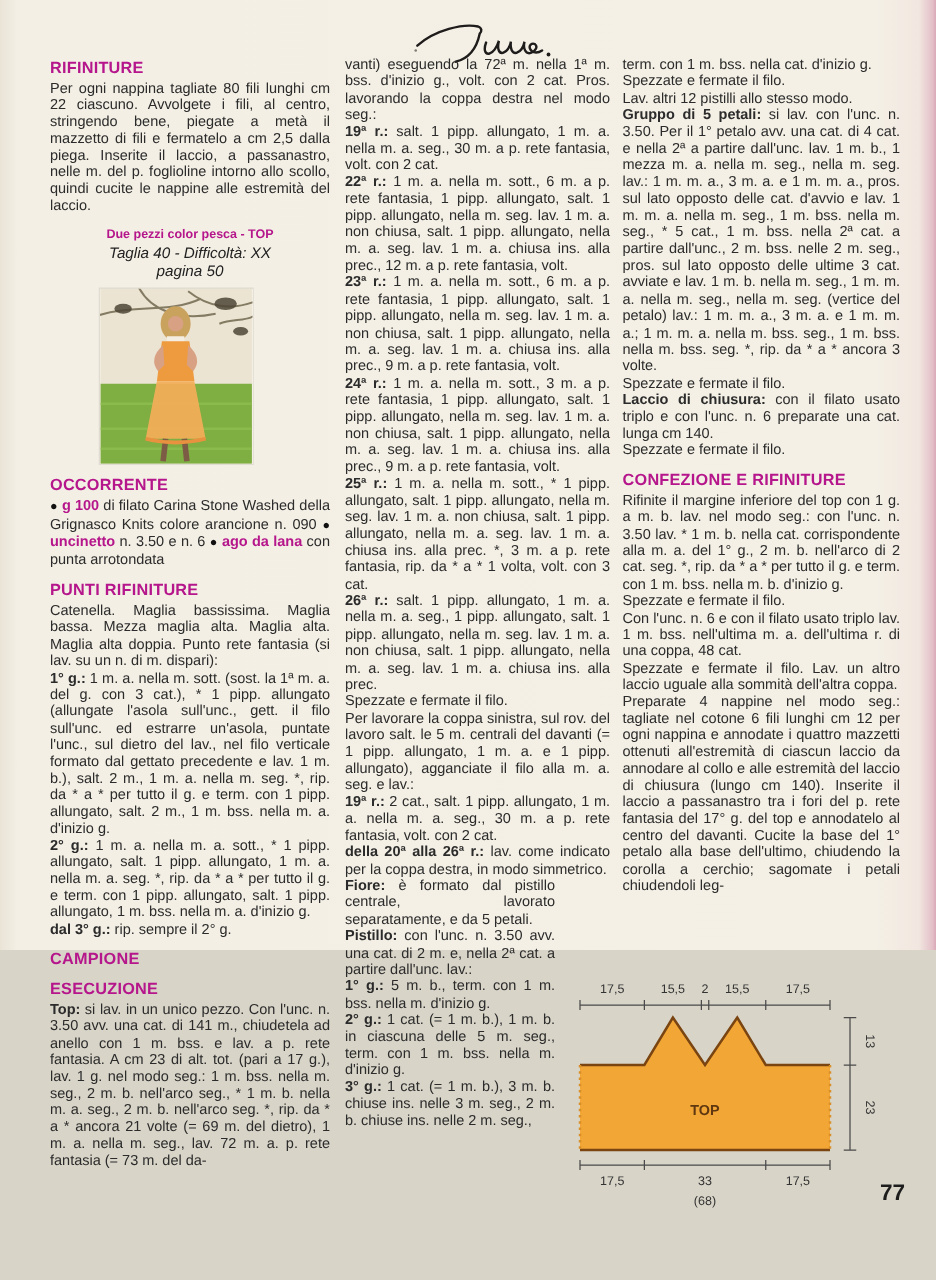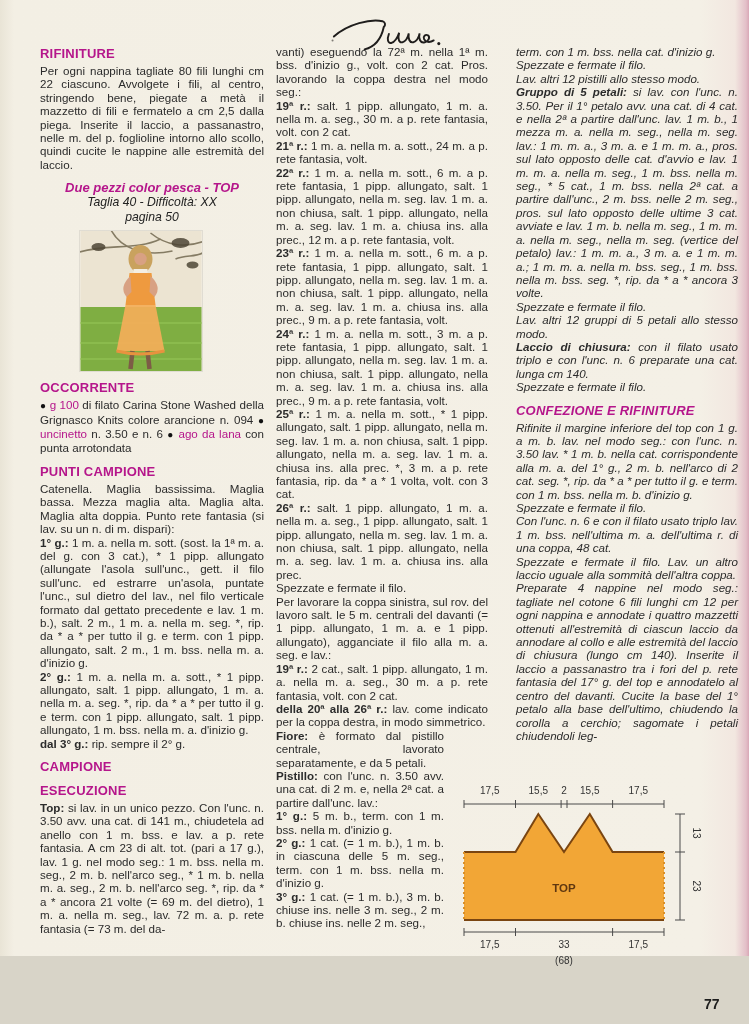--- a/index.html
+++ b/index.html
@@ -3,46 +3,46 @@
 <meta charset="utf-8">
 <style>
   :root{
     --accent:#b5168b;
     --ink:#2b2b2b;
     --paper:#f3efe4;
   }
   html,body{margin:0;padding:0;}
   body{width:749px;height:1024px;overflow:hidden;background:#d8d4c8;}
   .page{
-    position:relative;width:749px;height:956px;
+    position:relative;width:749px;height:760px;
     background:linear-gradient(90deg,#e9e4d6 0px,#f3efe4 14px,#f4f0e6 700px,#f2e7e0 735px,#e3bfc8 746px,#d9a8b6 749px);
     font-family:"Liberation Sans",sans-serif;
     color:var(--ink);
   }
   .col{position:absolute;top:45px;font-size:11.6px;line-height:13.4px;}
   .col1{left:40px;width:224px;}
   .col2{left:276px;width:212px;}
-  .col3{left:516px;width:222px;font-style:italic;}
+  .col3{left:498px;width:222px;}
   .p{margin:0;text-align:justify;}
   .lead{font-weight:700;}
   .hd{
     color:var(--accent);font-weight:700;font-size:13px;letter-spacing:.2px;
     margin:10px 0 3px 0;line-height:14px;
   }
   .hd.first{margin-top:2px;}
   .titleblock{margin:9px 0 4px 0;text-align:center;}
-  .pattern-title{color:var(--accent);font-weight:700;font-size:13px;line-height:15px;font-style:italic;}
+  .pattern-title{color:var(--accent);font-weight:700;font-size:10px;line-height:15px;}
   .pattern-sub{font-weight:400;font-style:italic;font-size:12.2px;line-height:15px;color:#222;}
-  .accent-b{color:var(--accent);font-weight:400;}
+  .accent-b{color:var(--accent);font-weight:700;}
   .bul{color:#111;font-size:10px;}
   .photo-wrap{margin:6px 0 6px 40px;width:122px;height:140px;box-shadow:0 0 0 1px rgba(0,0,0,.08);}
   .narrow{width:168px;}
   .diagram{position:absolute;left:448px;top:782px;width:268px;height:205px;text-align:right;}
   .handwriting{position:absolute;left:330px;top:10px;width:112px;height:48px;}
-  .pageno{position:absolute;left:704px;top:996px;font-weight:700;font-size:14px;color:#1d1d1d;}
+  .pageno{position:absolute;left:704px;top:944px;font-weight:700;font-size:18px;color:#1d1d1d;}
   svg text{font-family:"Liberation Sans",sans-serif;}
 </style>
 </head>
 <body>
 
 <div class="page">
 
   <svg class="handwriting" viewBox="0 0 175 60" aria-hidden="true">
     <g stroke="#1f1d1c" stroke-width="3" fill="none" stroke-linecap="round">
       <path d="M6,34 C28,14 64,6 82,10 C87,12 87,16 84,19 C80,38 70,50 54,54"></path>
@@ -93,45 +93,44 @@
         <path d="M52,120 L50,138" stroke="#7d5c46" stroke-width="4.5" fill="none"></path>
         <path d="M67,120 L69,138" stroke="#7d5c46" stroke-width="4.5" fill="none"></path>
         <path d="M36,120 Q60,126 84,120" stroke="#e8923f" stroke-width="3" fill="none"></path>
       </svg>
     </div>
 
     <div class="hd">OCCORRENTE</div>
     <p class="p">
       <span class="bul">●</span>
       <span class="accent-b">g 100</span>
-      <span>di filato Carina Stone Washed della Grignasco Knits colore arancione n. 094</span>
+      <span>di filato Carina Stone Washed della Grignasco Knits colore arancione n. 090</span>
       <span class="bul">●</span>
       <span class="accent-b">uncinetto</span>
       <span>n. 3.50 e n. 6</span>
       <span class="bul">●</span>
       <span class="accent-b">ago da lana</span>
       <span>con punta arrotondata</span>
     </p>
 
-    <div class="hd">PUNTI CAMPIONE</div>
+    <div class="hd">PUNTI RIFINITURE</div>
     <p class="p">Catenella. Maglia bassissima. Maglia bassa. Mezza maglia alta. Maglia alta. Maglia alta doppia. Punto rete fantasia (si lav. su un n. di m. dispari):</p>
     <p class="p"><span class="lead">1° g.:</span><span> 1 m. a. nella m. sott. (sost. la 1ª m. a. del g. con 3 cat.), * 1 pipp. allungato (allungate l'asola sull'unc., gett. il filo sull'unc. ed estrarre un'asola, puntate l'unc., sul dietro del lav., nel filo verticale formato dal gettato precedente e lav. 1 m. b.), salt. 2 m., 1 m. a. nella m. seg. *, rip. da * a * per tutto il g. e term. con 1 pipp. allungato, salt. 2 m., 1 m. bss. nella m. a. d'inizio g.</span></p>
     <p class="p"><span class="lead">2° g.:</span><span> 1 m. a. nella m. a. sott., * 1 pipp. allungato, salt. 1 pipp. allungato, 1 m. a. nella m. a. seg. *, rip. da * a * per tutto il g. e term. con 1 pipp. allungato, salt. 1 pipp. allungato, 1 m. bss. nella m. a. d'inizio g.</span></p>
     <p class="p"><span class="lead">dal 3° g.:</span><span> rip. sempre il 2° g.</span></p>
 
     <div class="hd">CAMPIONE</div>
 
     <div class="hd">ESECUZIONE</div>
     <p class="p"><span class="lead">Top:</span><span> si lav. in un unico pezzo. Con l'unc. n. 3.50 avv. una cat. di 141 m., chiudetela ad anello con 1 m. bss. e lav. a p. rete fantasia. A cm 23 di alt. tot. (pari a 17 g.), lav. 1 g. nel modo seg.: 1 m. bss. nella m. seg., 2 m. b. nell'arco seg., * 1 m. b. nella m. a. seg., 2 m. b. nell'arco seg. *, rip. da * a * ancora 21 volte (= 69 m. del dietro), 1 m. a. nella m. seg., lav. 72 m. a. p. rete fantasia (= 73 m. del da-</span></p>
   </div>
 
   <div class="col col2">
     <p class="p">vanti) eseguendo la 72ª m. nella 1ª m. bss. d'inizio g., volt. con 2 cat. Pros. lavorando la coppa destra nel modo seg.:</p>
     <p class="p"><span class="lead">19ª r.:</span><span> salt. 1 pipp. allungato, 1 m. a. nella m. a. seg., 30 m. a p. rete fantasia, volt. con 2 cat.</span></p>
-    <p class="p"><span class="lead">21ª r.:</span><span> 1 m. a. nella m. a. sott., 24 m. a p. rete fantasia, volt.</span></p>
     <p class="p"><span class="lead">22ª r.:</span><span> 1 m. a. nella m. sott., 6 m. a p. rete fantasia, 1 pipp. allungato, salt. 1 pipp. allungato, nella m. seg. lav. 1 m. a. non chiusa, salt. 1 pipp. allungato, nella m. a. seg. lav. 1 m. a. chiusa ins. alla prec., 12 m. a p. rete fantasia, volt.</span></p>
     <p class="p"><span class="lead">23ª r.:</span><span> 1 m. a. nella m. sott., 6 m. a p. rete fantasia, 1 pipp. allungato, salt. 1 pipp. allungato, nella m. seg. lav. 1 m. a. non chiusa, salt. 1 pipp. allungato, nella m. a. seg. lav. 1 m. a. chiusa ins. alla prec., 9 m. a p. rete fantasia, volt.</span></p>
     <p class="p"><span class="lead">24ª r.:</span><span> 1 m. a. nella m. sott., 3 m. a p. rete fantasia, 1 pipp. allungato, salt. 1 pipp. allungato, nella m. seg. lav. 1 m. a. non chiusa, salt. 1 pipp. allungato, nella m. a. seg. lav. 1 m. a. chiusa ins. alla prec., 9 m. a p. rete fantasia, volt.</span></p>
     <p class="p"><span class="lead">25ª r.:</span><span> 1 m. a. nella m. sott., * 1 pipp. allungato, salt. 1 pipp. allungato, nella m. seg. lav. 1 m. a. non chiusa, salt. 1 pipp. allungato, nella m. a. seg. lav. 1 m. a. chiusa ins. alla prec. *, 3 m. a p. rete fantasia, rip. da * a * 1 volta, volt. con 3 cat.</span></p>
     <p class="p"><span class="lead">26ª r.:</span><span> salt. 1 pipp. allungato, 1 m. a. nella m. a. seg., 1 pipp. allungato, salt. 1 pipp. allungato, nella m. seg. lav. 1 m. a. non chiusa, salt. 1 pipp. allungato, nella m. a. seg. lav. 1 m. a. chiusa ins. alla prec.</span></p>
     <p class="p">Spezzate e fermate il filo.</p>
     <p class="p">Per lavorare la coppa sinistra, sul rov. del lavoro salt. le 5 m. centrali del davanti (= 1 pipp. allungato, 1 m. a. e 1 pipp. allungato), agganciate il filo alla m. a. seg. e lav.:</p>
     <p class="p"><span class="lead">19ª r.:</span><span> 2 cat., salt. 1 pipp. allungato, 1 m. a. nella m. a. seg., 30 m. a p. rete fantasia, volt. con 2 cat.</span></p>
     <p class="p"><span class="lead">della 20ª alla 26ª r.:</span><span> lav. come indicato per la coppa destra, in modo simmetrico.</span></p>
     <p class="p narrow"><span class="lead">Fiore:</span><span> è formato dal pistillo centrale, lavorato separatamente, e da 5 petali.</span></p>
@@ -140,21 +139,20 @@
     <p class="p narrow"><span class="lead">2° g.:</span><span> 1 cat. (= 1 m. b.), 1 m. b. in ciascuna delle 5 m. seg., term. con 1 m. bss. nella m. d'inizio g.</span></p>
     <p class="p narrow"><span class="lead">3° g.:</span><span> 1 cat. (= 1 m. b.), 3 m. b. chiuse ins. nelle 3 m. seg., 2 m. b. chiuse ins. nelle 2 m. seg.,</span></p>
   </div>
 
   <div class="col col3">
     <p class="p">term. con 1 m. bss. nella cat. d'inizio g.</p>
     <p class="p">Spezzate e fermate il filo.</p>
     <p class="p">Lav. altri 12 pistilli allo stesso modo.</p>
     <p class="p"><span class="lead">Gruppo di 5 petali:</span><span> si lav. con l'unc. n. 3.50. Per il 1° petalo avv. una cat. di 4 cat. e nella 2ª a partire dall'unc. lav. 1 m. b., 1 mezza m. a. nella m. seg., nella m. seg. lav.: 1 m. m. a., 3 m. a. e 1 m. m. a., pros. sul lato opposto delle cat. d'avvio e lav. 1 m. m. a. nella m. seg., 1 m. bss. nella m. seg., * 5 cat., 1 m. bss. nella 2ª cat. a partire dall'unc., 2 m. bss. nelle 2 m. seg., pros. sul lato opposto delle ultime 3 cat. avviate e lav. 1 m. b. nella m. seg., 1 m. m. a. nella m. seg., nella m. seg. (vertice del petalo) lav.: 1 m. m. a., 3 m. a. e 1 m. m. a.; 1 m. m. a. nella m. bss. seg., 1 m. bss. nella m. bss. seg. *, rip. da * a * ancora 3 volte.</span></p>
     <p class="p">Spezzate e fermate il filo.</p>
-    <p class="p">Lav. altri 12 gruppi di 5 petali allo stesso modo.</p>
     <p class="p"><span class="lead">Laccio di chiusura:</span><span> con il filato usato triplo e con l'unc. n. 6 preparate una cat. lunga cm 140.</span></p>
     <p class="p">Spezzate e fermate il filo.</p>
     <div class="hd">CONFEZIONE E RIFINITURE</div>
     <p class="p">Rifinite il margine inferiore del top con 1 g. a m. b. lav. nel modo seg.: con l'unc. n. 3.50 lav. * 1 m. b. nella cat. corrispondente alla m. a. del 1° g., 2 m. b. nell'arco di 2 cat. seg. *, rip. da * a * per tutto il g. e term. con 1 m. bss. nella m. b. d'inizio g.</p>
     <p class="p">Spezzate e fermate il filo.</p>
     <p class="p">Con l'unc. n. 6 e con il filato usato triplo lav. 1 m. bss. nell'ultima m. a. dell'ultima r. di una coppa, 48 cat.</p>
     <p class="p">Spezzate e fermate il filo. Lav. un altro laccio uguale alla sommità dell'altra coppa.</p>
     <p class="p">Preparate 4 nappine nel modo seg.: tagliate nel cotone 6 fili lunghi cm 12 per ogni nappina e annodate i quattro mazzetti ottenuti all'estremità di ciascun laccio da annodare al collo e alle estremità del laccio di chiusura (lungo cm 140). Inserite il laccio a passanastro tra i fori del p. rete fantasia del 17° g. del top e annodatelo al centro del davanti. Cucite la base del 1° petalo alla base dell'ultimo, chiudendo la corolla a cerchio; sagomate i petali chiudendoli leg-</p>
   </div>
 

